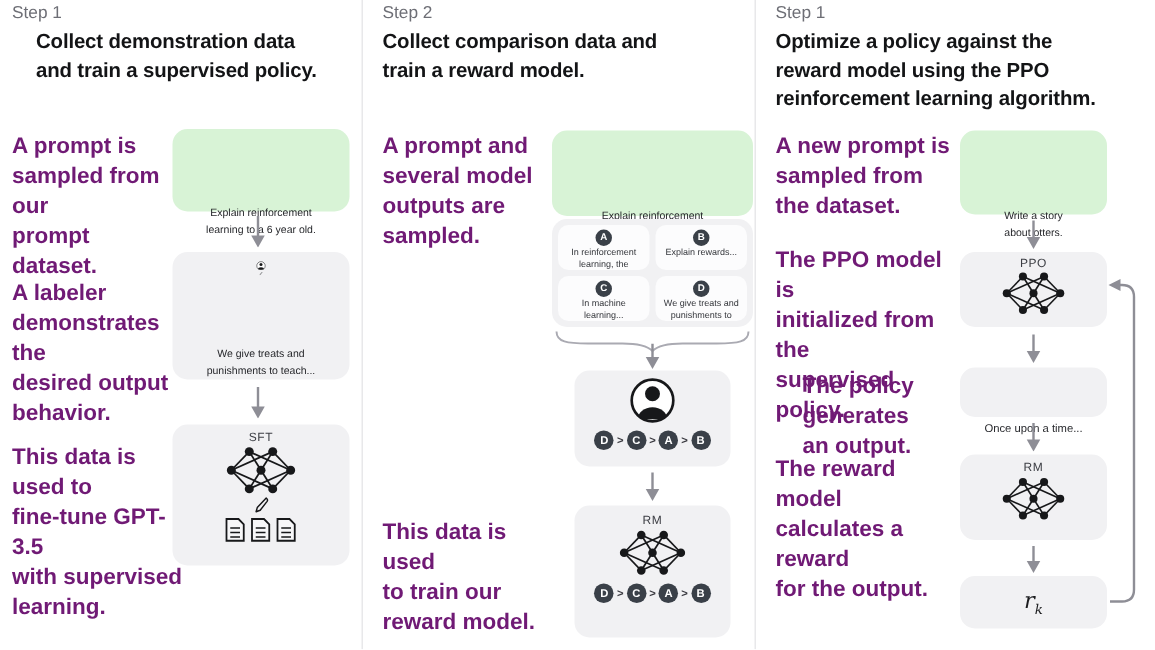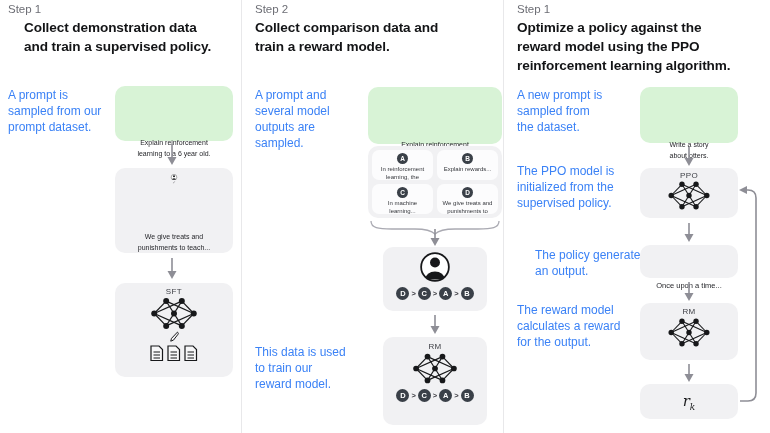--- a/index.html
+++ b/index.html
@@ -2,21 +2,21 @@
 <html><head>
 <meta charset="utf-8">
 <style>
   html,body{margin:0;padding:0;background:#fff;}
   #stage{position:relative;width:770px;height:433px;background:#ffffff;overflow:hidden;
          font-family:"Liberation Sans","DejaVu Sans",sans-serif;color:#202124;}
   .divider{position:absolute;top:0;bottom:0;width:1px;background:#e8e8ea;}
   .step-label{position:absolute;font-size:11.5px;color:#6d6e75;}
   .title{position:absolute;font-size:13.6px;font-weight:bold;line-height:1.38;color:#131416;
          white-space:pre-line;letter-spacing:-0.1px;}
-  .cap{position:absolute;font-size:12px;line-height:1.33;color:#3b82f6;white-space:pre-line;}
+  .cap{position:absolute;font-size:15px;line-height:1.33;color:#701a75;white-space:pre-line;font-weight:bold;}
   .box{position:absolute;border-radius:10px;display:flex;flex-direction:column;align-items:center;box-sizing:border-box;}
   .green{background:#d8f3d6;}
   .gray{background:#f1f1f3;}
   .boxtext{font-size:7px;line-height:1.5;text-align:center;color:#26272b;white-space:pre-line;margin-top:48px;}
   .mini-label{font-size:8px;color:#3c3e44;letter-spacing:0.4px;}
   .varrow{position:absolute;}
   .cards{position:absolute;background:#f1f1f3;border-radius:10px;display:grid;
          grid-template-columns:1fr 1fr;gap:4px;padding:4px;box-sizing:border-box;}
   .card{background:#fcfcfd;border-radius:7px;display:flex;flex-direction:column;align-items:center;
         padding-top:3px;overflow:hidden;}
@@ -53,20 +53,24 @@
     </svg>
     <div class="boxtext">Explain reinforcement
 learning to a 6 year old.</div>
   </div>
 
   <svg class="varrow" style="left:166px;top:143px;" width="12" height="22" viewBox="0 0 12 22">
     <line x1="6" y1="1" x2="6" y2="15" stroke="#8e8e96" stroke-width="1.6"></line>
     <polygon points="1.5,14 10.5,14 6,22" fill="#8e8e96"></polygon>
   </svg>
 
+  <div class="cap" style="left:8px;top:186px;width:110px;">A labeler
+demonstrates the
+desired output
+behavior.</div>
 
   <div class="box gray" style="left:115px;top:168px;width:118px;height:85px;">
     <svg width="36" height="36" viewBox="0 0 36 36" style="margin-top:6px;">
       <clipPath id="pc1">
           <circle cx="18" cy="18" r="15.6"></circle>
         </clipPath>
       <circle cx="18" cy="18" r="15.6" fill="#fff" stroke="#17181a" stroke-width="2"></circle>
       <g clip-path="url(#pc1)">
         <circle cx="18" cy="13" r="5.6" fill="#17181a"></circle>
         <path d="M7 32 a11 9 0 0 1 22 0 z" fill="#17181a"></path>
@@ -77,20 +81,24 @@
     </svg>
     <div class="boxtext">We give treats and
 punishments to teach...</div>
   </div>
 
   <svg class="varrow" style="left:166px;top:257px;" width="12" height="22" viewBox="0 0 12 22">
     <line x1="6" y1="1" x2="6" y2="15" stroke="#8e8e96" stroke-width="1.6"></line>
     <polygon points="1.5,14 10.5,14 6,22" fill="#8e8e96"></polygon>
   </svg>
 
+  <div class="cap" style="left:8px;top:295px;width:116px;">This data is used to
+fine-tune GPT-3.5
+with supervised
+learning.</div>
 
   <div class="box gray" style="left:115px;top:283px;width:118px;height:94px;">
     <div class="mini-label" style="margin-top:4px;">SFT</div>
     <svg width="46" height="33" viewBox="0 0 100 70" style="margin-top:1px;">
       <g stroke="#17181a" stroke-width="2.6">
         <line x1="33" y1="8" x2="7" y2="35"></line>
           <line x1="33" y1="8" x2="50" y2="35"></line>
           <line x1="33" y1="8" x2="93" y2="35"></line>
         <line x1="67" y1="8" x2="7" y2="35"></line>
           <line x1="67" y1="8" x2="50" y2="35"></line>

